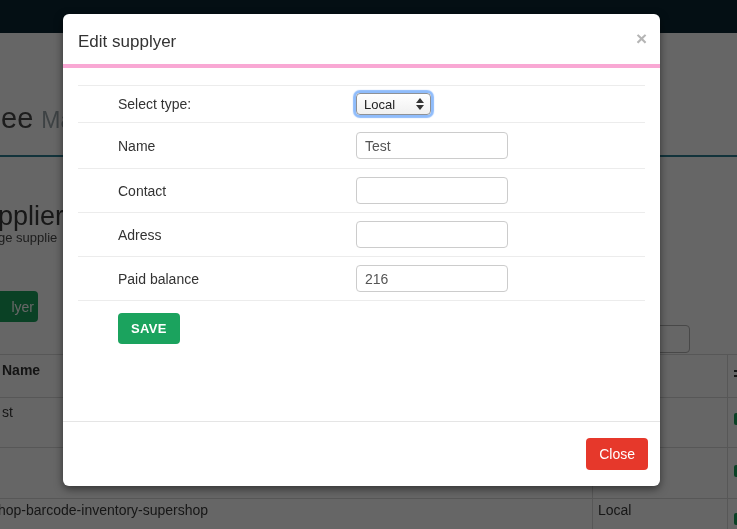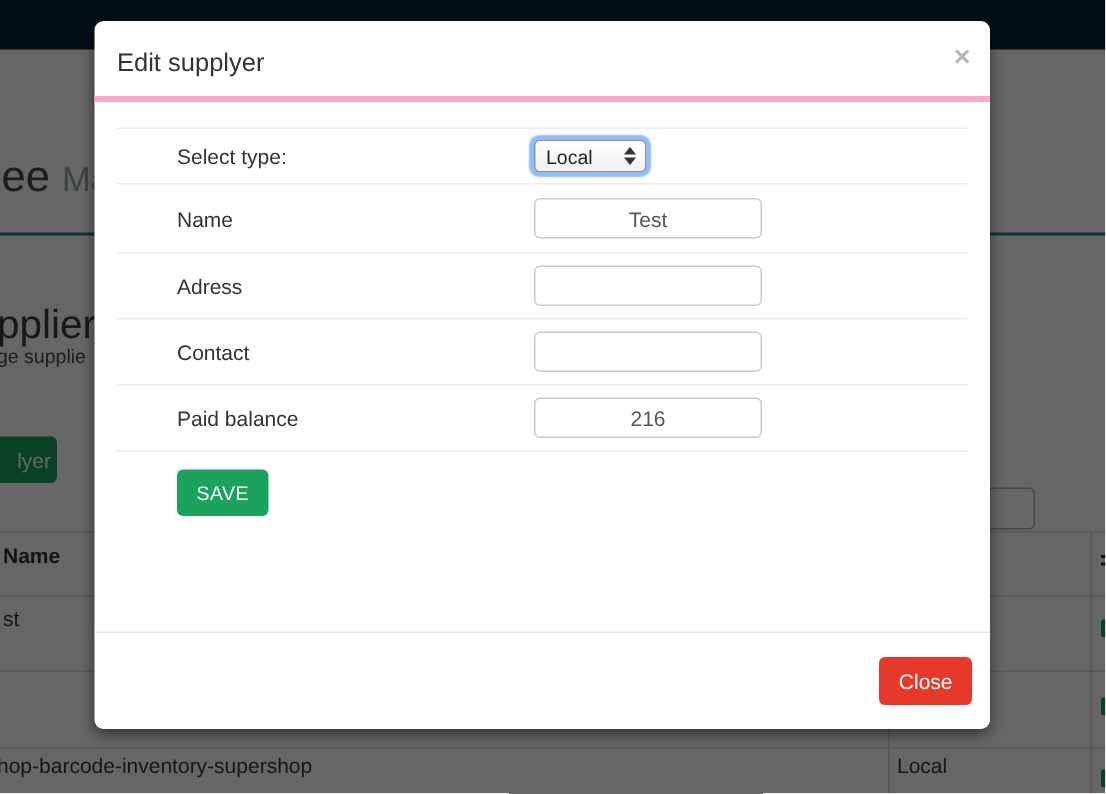--- a/index.html
+++ b/index.html
@@ -35,31 +35,31 @@
          box-shadow:0 3px 9px rgba(0,0,0,.5);display:flex;flex-direction:column;box-sizing:border-box;}
   .m-header{height:54px;border-bottom:4px solid #f9a8d4;position:relative;padding:0 15px;box-sizing:border-box;}
   .m-title{position:absolute;left:15px;top:18px;font-size:17px;font-weight:500;color:#333;}
   .m-close{position:absolute;right:13px;top:15px;font-size:19px;color:#b5b5b5;background:none;border:none;
            line-height:19px;padding:0;cursor:default;font-weight:bold;}
   .m-body{flex:1;padding:17px 15px 0 15px;display:flex;flex-direction:column;}
   .frow{display:flex;align-items:center;border-top:1px solid #ececec;gap:43px;}
   .frow.last{border-bottom:1px solid #ececec;}
   .flabel{width:235px;padding-left:40px;box-sizing:border-box;font-size:14px;color:#333;}
   .tinput{width:152px;height:27px;box-sizing:border-box;border:1px solid #ccc;border-radius:4px;
-          padding:0 8px;font-size:14px;color:#555;font-family:"Liberation Sans",sans-serif;outline:none;text-align:center;}
+          padding:0 8px;font-size:14px;color:#555;font-family:"Liberation Sans",sans-serif;outline:none;}
   .mac-select{width:75px;height:22px;box-sizing:border-box;border:1px solid #8e9196;border-radius:4px;
               background:linear-gradient(#ffffff,#f0f0f0);display:flex;align-items:center;position:relative;
               font-size:13px;color:#222;padding-left:7px;
               box-shadow:0 0 1px 3px rgba(105,166,250,.75);}
   .mac-select .arrows{position:absolute;right:6px;top:4px;}
   .mac-select .arrows b{display:block;width:0;height:0;border-left:4px solid transparent;border-right:4px solid transparent;}
   .mac-select .arrows b.up{border-bottom:5px solid #333;margin-bottom:2px;}
   .mac-select .arrows b.down{border-top:5px solid #333;}
   .save-wrap{padding:12px 0 0 40px;}
-  .save-btn{background:#1ba35e;color:#fff;border:none;border-radius:4px;font-size:13px;font-weight:normal;
+  .save-btn{background:#1ba35e;color:#fff;border:none;border-radius:4px;font-size:13px;font-weight:bold;
             padding:8px 13px;font-family:"Liberation Sans",sans-serif;letter-spacing:.3px;}
   .m-footer{height:65px;border-top:1px solid #e5e5e5;display:flex;align-items:center;justify-content:flex-end;
             padding-right:12px;box-sizing:border-box;}
   .close-btn{background:#e6382b;color:#fff;border:none;border-radius:4px;font-size:14px;
              padding:8px 13px;font-family:"Liberation Sans",sans-serif;margin-left:24px;}
 </style>
 </head>
 <body>
 
 <div class="stage">
@@ -122,26 +122,26 @@
             </span>
         </div>
       </div>
 
       <div class="frow" style="height:45px">
         <div class="flabel">Name</div>
         <input class="tinput" type="text" value="Test" style="">
       </div>
 
       <div class="frow" style="height:43px">
-        <div class="flabel">Adress</div>
+        <div class="flabel">Contact</div>
         <input class="tinput" type="text" value="" style="">
       </div>
 
       <div class="frow" style="height:43px">
-        <div class="flabel">Contact</div>
+        <div class="flabel">Adress</div>
         <input class="tinput" type="text" value="" style="">
       </div>
 
 
       <div class="frow last" style="height:43px">
         <div class="flabel">Paid balance</div>
         <input class="tinput" type="text" value="216" style="">
       </div>
 
       <div class="save-wrap">

